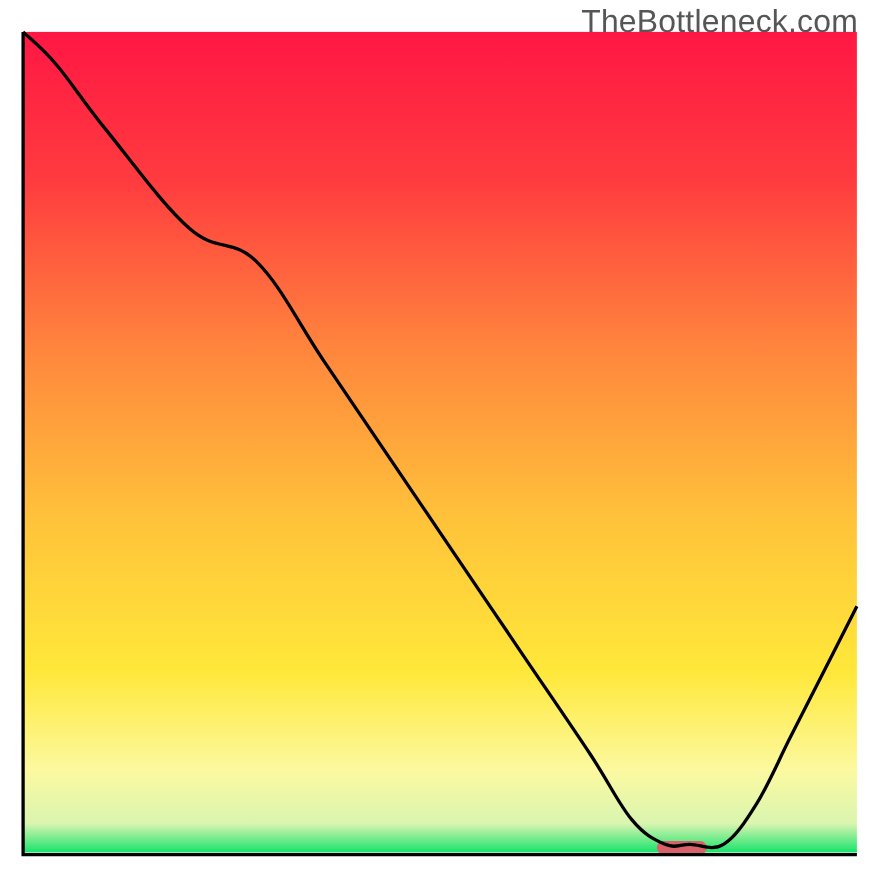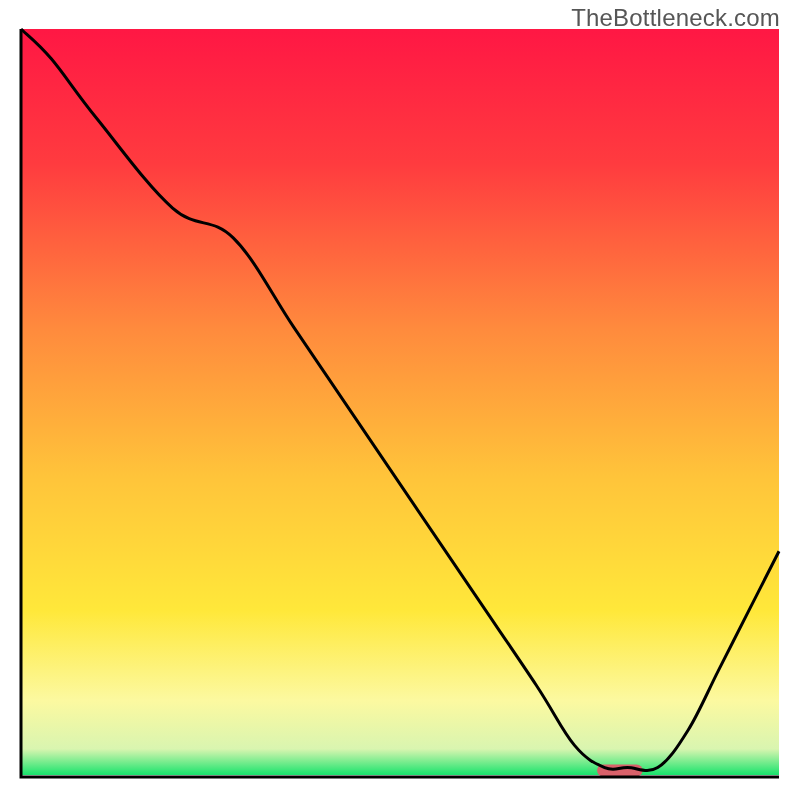--- a/index.html
+++ b/index.html
@@ -1,19 +1,19 @@
 <!DOCTYPE html>
 <html><head>
 <meta charset="utf-8">
 <style>
   * { margin: 0; padding: 0; box-sizing: border-box; }
   body { width: 800px; height: 800px; overflow: hidden; position: relative; background: #fff; font-family: Arial, sans-serif; }
   .frame { position: absolute; left: 19px; top: 27px; width: 762px; height: 754px; }
   .plot { width: 100%; height: 100%; display: block; }
-  .watermark { position: absolute; top: 4px; right: 20px; color: #565656; font-size: 24px; font-weight: 500; letter-spacing: 0.2px; }
+  .watermark { position: absolute; top: 4px; right: 20px; color: #565656; font-size: 29px; font-weight: 500; letter-spacing: 0.2px; }
   .axis-line { stroke: #000; stroke-width: 3; fill: none; }
   .curve { stroke: #000; stroke-width: 3; fill: none; }
   .marker { fill: #d9616a; }
 </style>
 </head>
 <body>
 
 <div class="watermark">TheBottleneck.com</div>
 
 <div class="frame">

